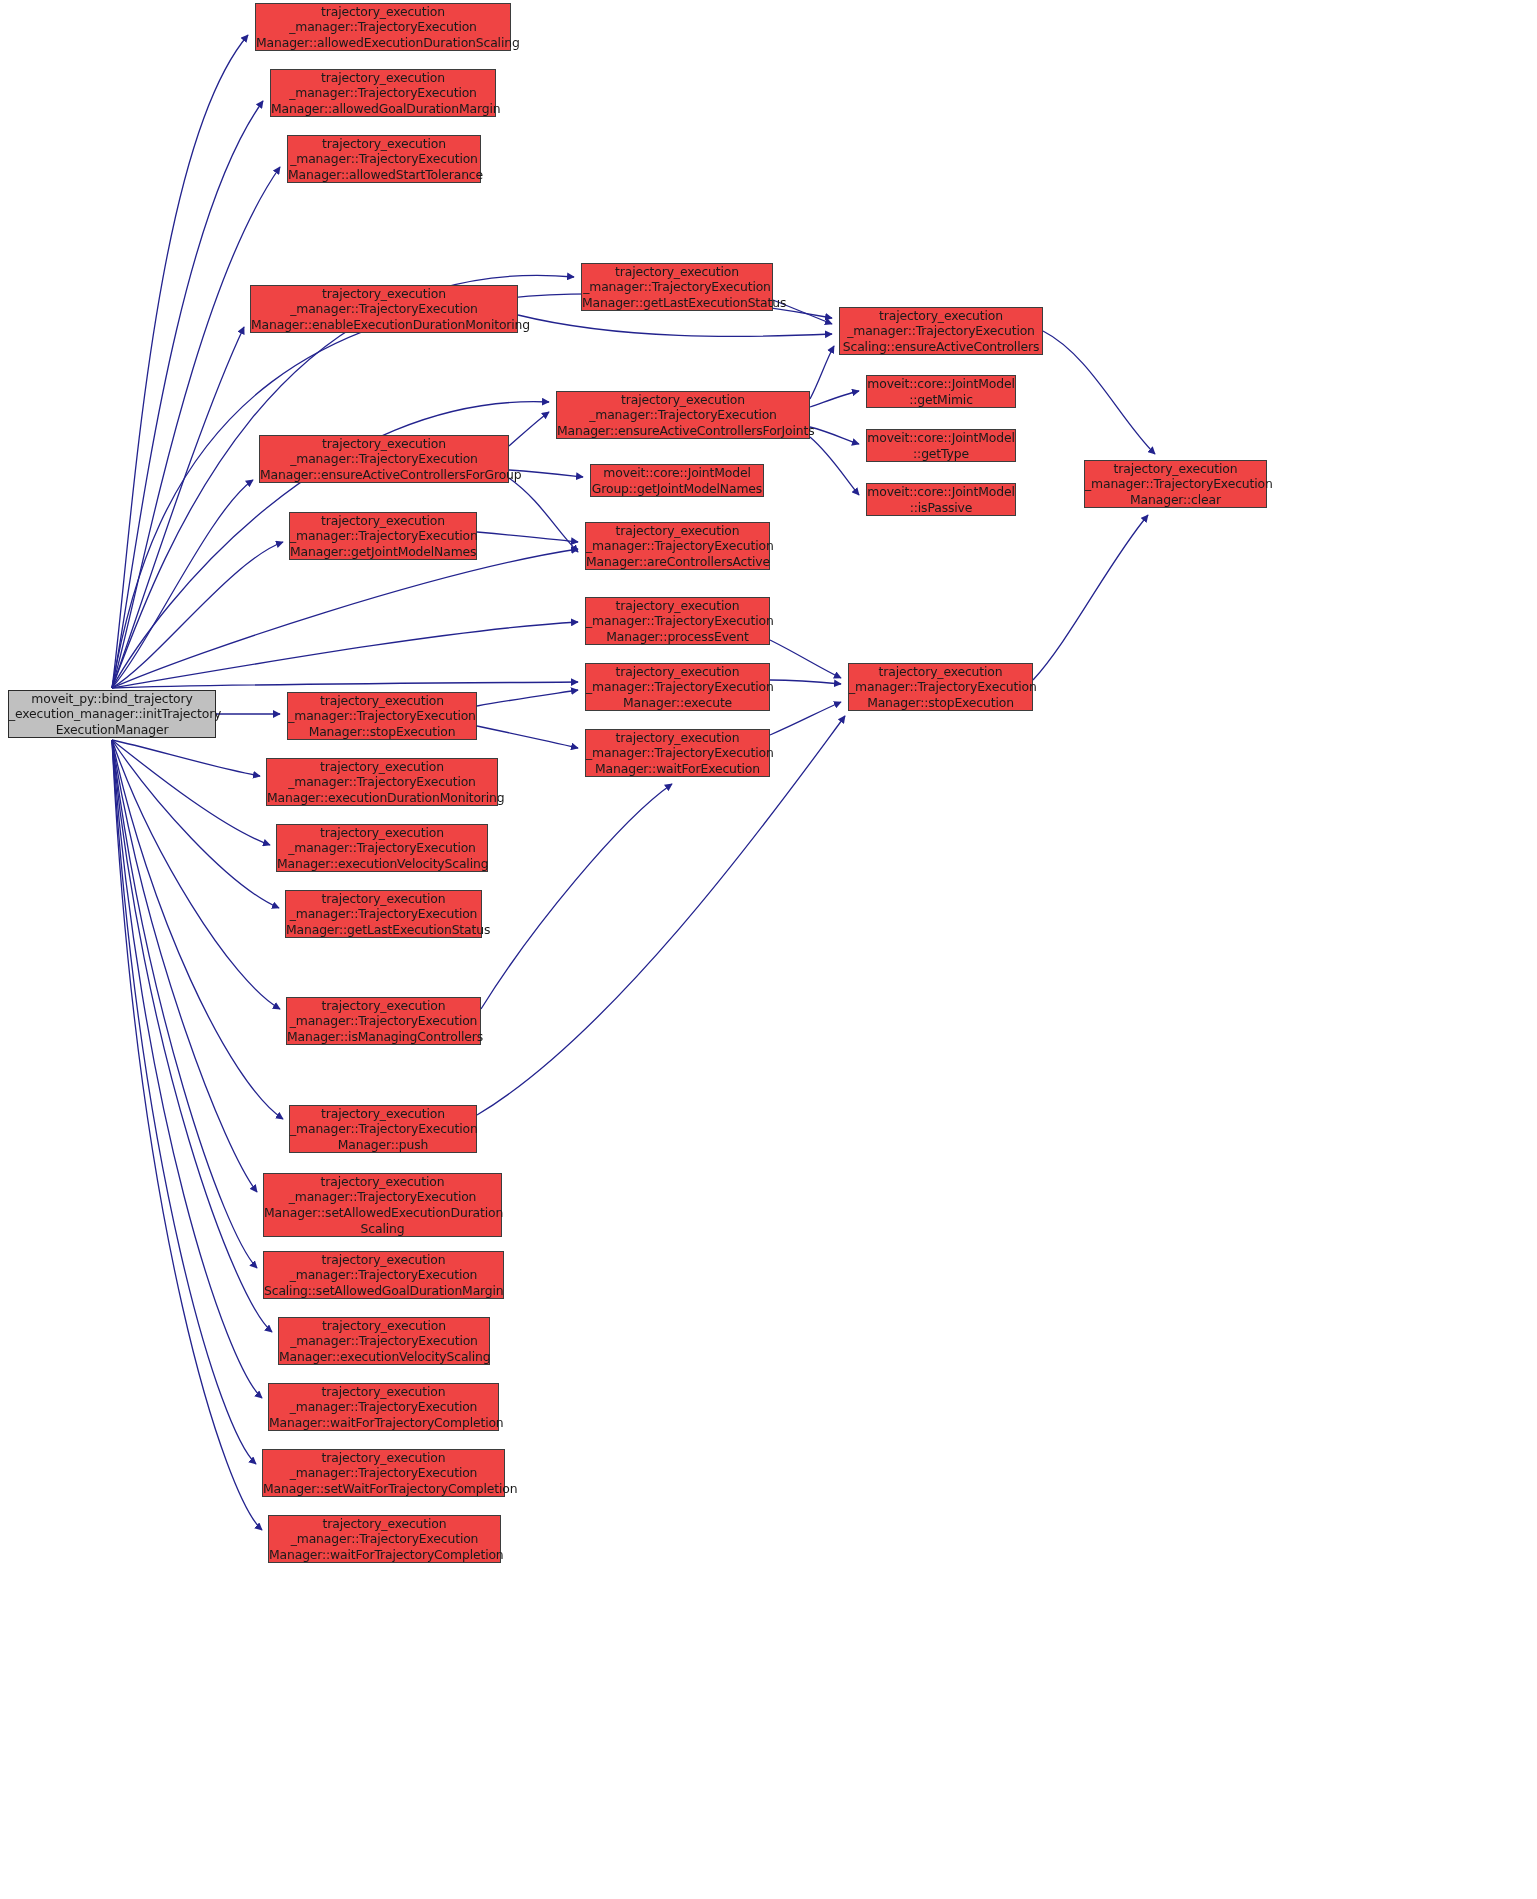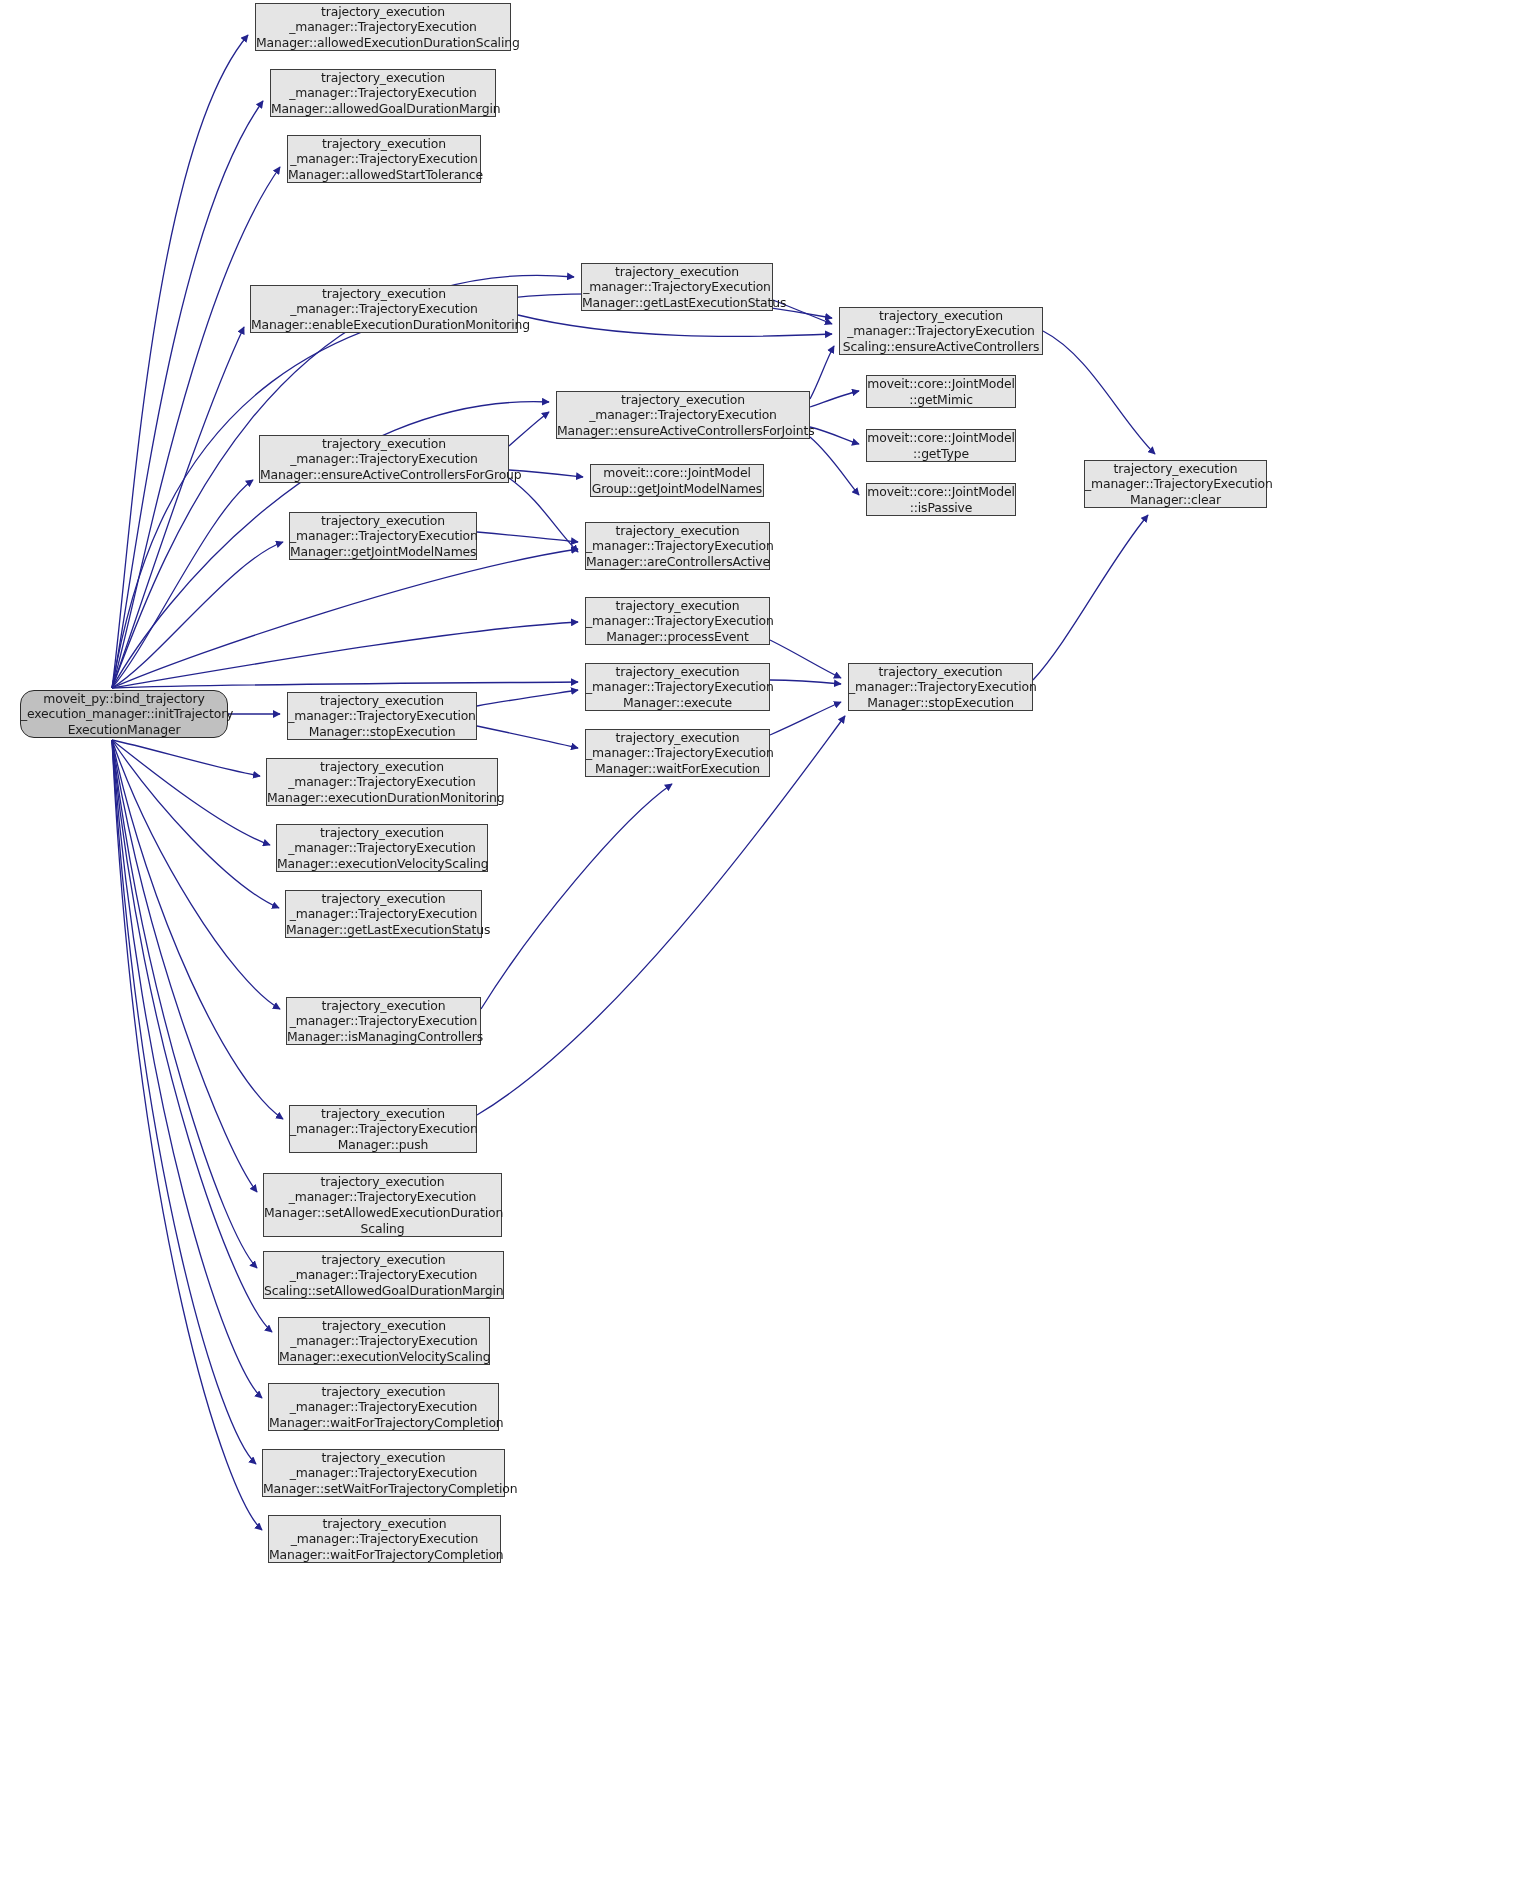--- a/index.html
+++ b/index.html
@@ -21,21 +21,21 @@
     left: 0;
     top: 0;
     width: 1537px;
     height: 1899px;
     pointer-events: none;
   }
   .node {
     position: absolute;
     box-sizing: border-box;
     border: 1px solid #3d3d3d;
-    background: #e5e5e5;
+    background: #ef4444;
     color: #1a1a1a;
     font-size: 12.4px;
     line-height: 15.6px;
     text-align: center;
     display: flex;
     flex-direction: column;
     justify-content: center;
     align-items: center;
     white-space: pre;
     letter-spacing: -0.15px;
@@ -100,21 +100,21 @@
         <path d="M770,680 C795,680 820,682 841,684" fill="none" stroke="#23238e" stroke-width="1.3" marker-end="url(#arrow)"></path>
         <path d="M770,735 C800,722 818,712 841,702" fill="none" stroke="#23238e" stroke-width="1.3" marker-end="url(#arrow)"></path>
         <path d="M477,706 C510,700 552,694 578,690" fill="none" stroke="#23238e" stroke-width="1.3" marker-end="url(#arrow)"></path>
         <path d="M477,726 C510,733 552,742 578,748" fill="none" stroke="#23238e" stroke-width="1.3" marker-end="url(#arrow)"></path>
         <path d="M1033,680 C1070,640 1110,560 1148,515" fill="none" stroke="#23238e" stroke-width="1.3" marker-end="url(#arrow)"></path>
         <path d="M481,1009 C530,930 620,820 672,784" fill="none" stroke="#23238e" stroke-width="1.3" marker-end="url(#arrow)"></path>
         <path d="M477,1115 C620,1030 790,790 845,716" fill="none" stroke="#23238e" stroke-width="1.3" marker-end="url(#arrow)"></path>
       </g>
   </svg>
   <div id="nodes-group">
-      <div class="node root" style="left: 20px; top: 690px; width: 208px; height: 48px; border-radius: 14px;"><span class="ln">moveit_py::bind_trajectory</span><span class="ln">_execution_manager::initTrajectory</span><span class="ln">ExecutionManager</span></div>
+      <div class="node root" style="left: 8px; top: 690px; width: 208px; height: 48px;"><span class="ln">moveit_py::bind_trajectory</span><span class="ln">_execution_manager::initTrajectory</span><span class="ln">ExecutionManager</span></div>
       <div class="node" style="left: 255px; top: 3px; width: 256px; height: 48px;"><span class="ln">trajectory_execution</span><span class="ln">_manager::TrajectoryExecution</span><span class="ln">Manager::allowedExecutionDurationScaling</span></div>
       <div class="node" style="left: 270px; top: 69px; width: 226px; height: 48px;"><span class="ln">trajectory_execution</span><span class="ln">_manager::TrajectoryExecution</span><span class="ln">Manager::allowedGoalDurationMargin</span></div>
       <div class="node" style="left: 287px; top: 135px; width: 194px; height: 48px;"><span class="ln">trajectory_execution</span><span class="ln">_manager::TrajectoryExecution</span><span class="ln">Manager::allowedStartTolerance</span></div>
       <div class="node" style="left: 250px; top: 285px; width: 268px; height: 48px;"><span class="ln">trajectory_execution</span><span class="ln">_manager::TrajectoryExecution</span><span class="ln">Manager::enableExecutionDurationMonitoring</span></div>
       <div class="node" style="left: 581px; top: 263px; width: 192px; height: 48px;"><span class="ln">trajectory_execution</span><span class="ln">_manager::TrajectoryExecution</span><span class="ln">Manager::getLastExecutionStatus</span></div>
       <div class="node" style="left: 839px; top: 307px; width: 204px; height: 48px;"><span class="ln">trajectory_execution</span><span class="ln">_manager::TrajectoryExecution</span><span class="ln">Scaling::ensureActiveControllers</span></div>
       <div class="node" style="left: 556px; top: 391px; width: 254px; height: 48px;"><span class="ln">trajectory_execution</span><span class="ln">_manager::TrajectoryExecution</span><span class="ln">Manager::ensureActiveControllersForJoints</span></div>
       <div class="node" style="left: 259px; top: 435px; width: 250px; height: 48px;"><span class="ln">trajectory_execution</span><span class="ln">_manager::TrajectoryExecution</span><span class="ln">Manager::ensureActiveControllersForGroup</span></div>
       <div class="node" style="left: 866px; top: 375px; width: 150px; height: 33px;"><span class="ln">moveit::core::JointModel</span><span class="ln">::getMimic</span></div>
       <div class="node" style="left: 866px; top: 429px; width: 150px; height: 33px;"><span class="ln">moveit::core::JointModel</span><span class="ln">::getType</span></div>

